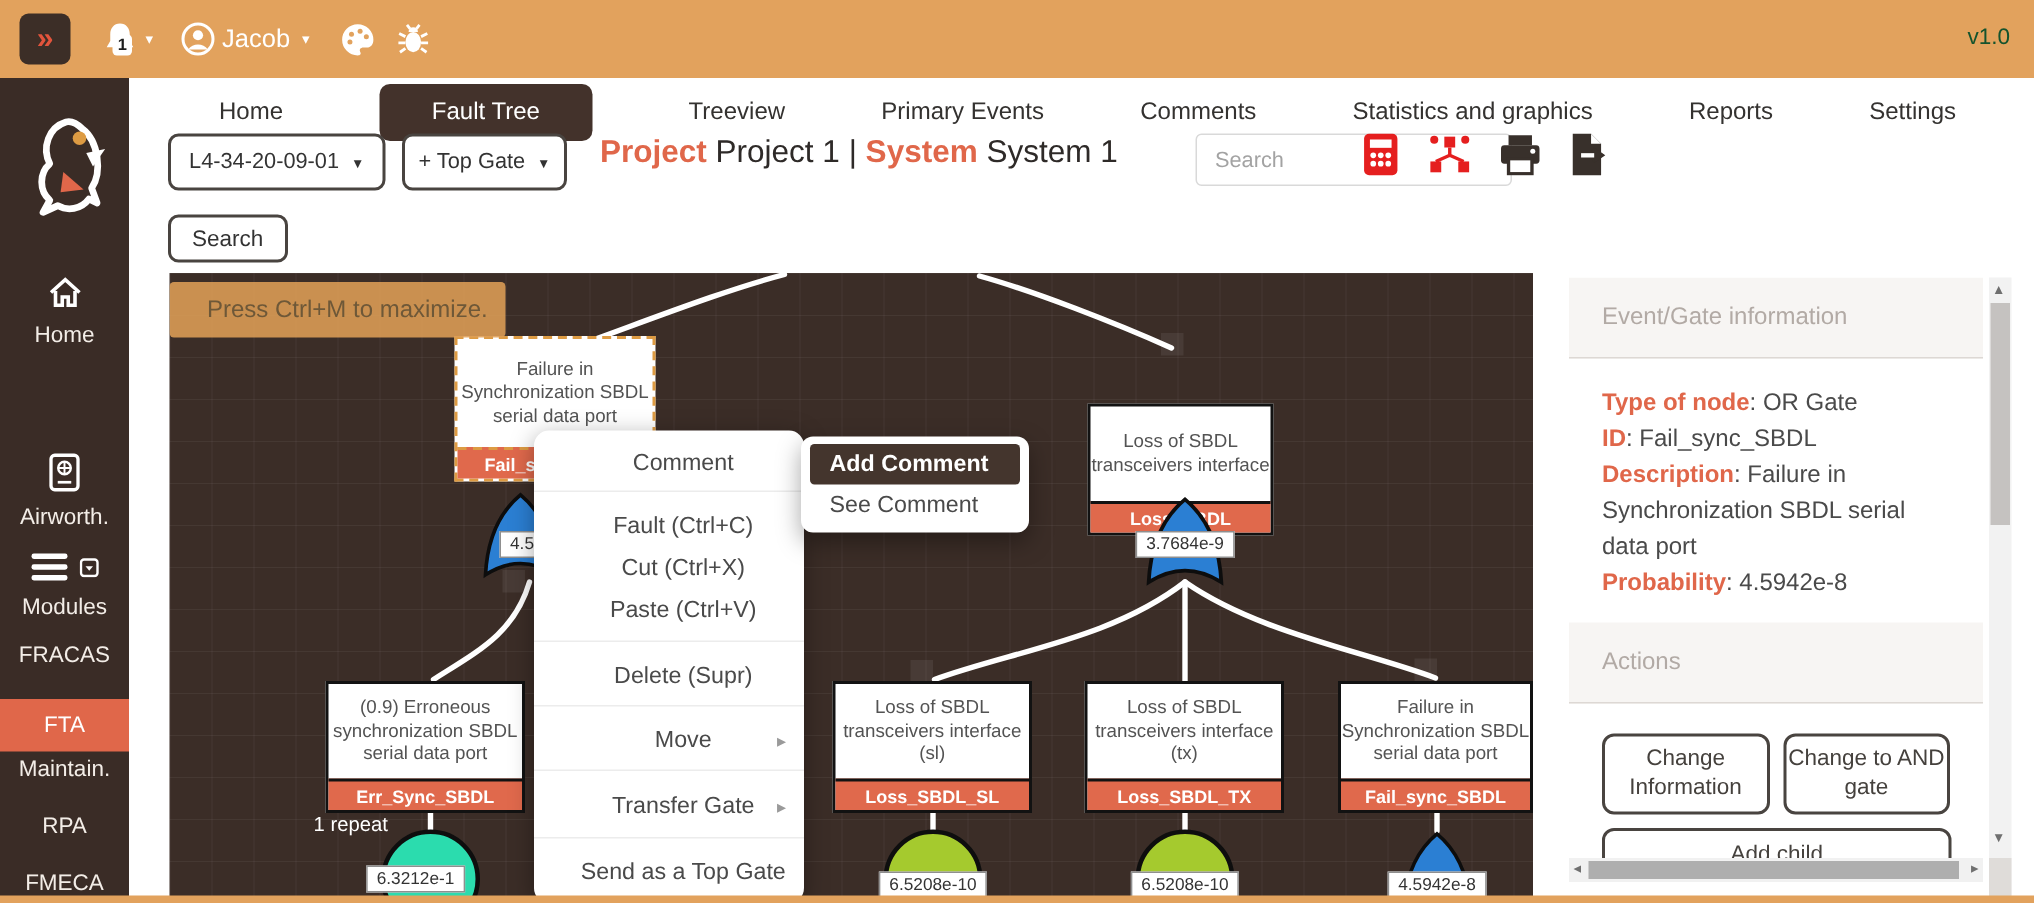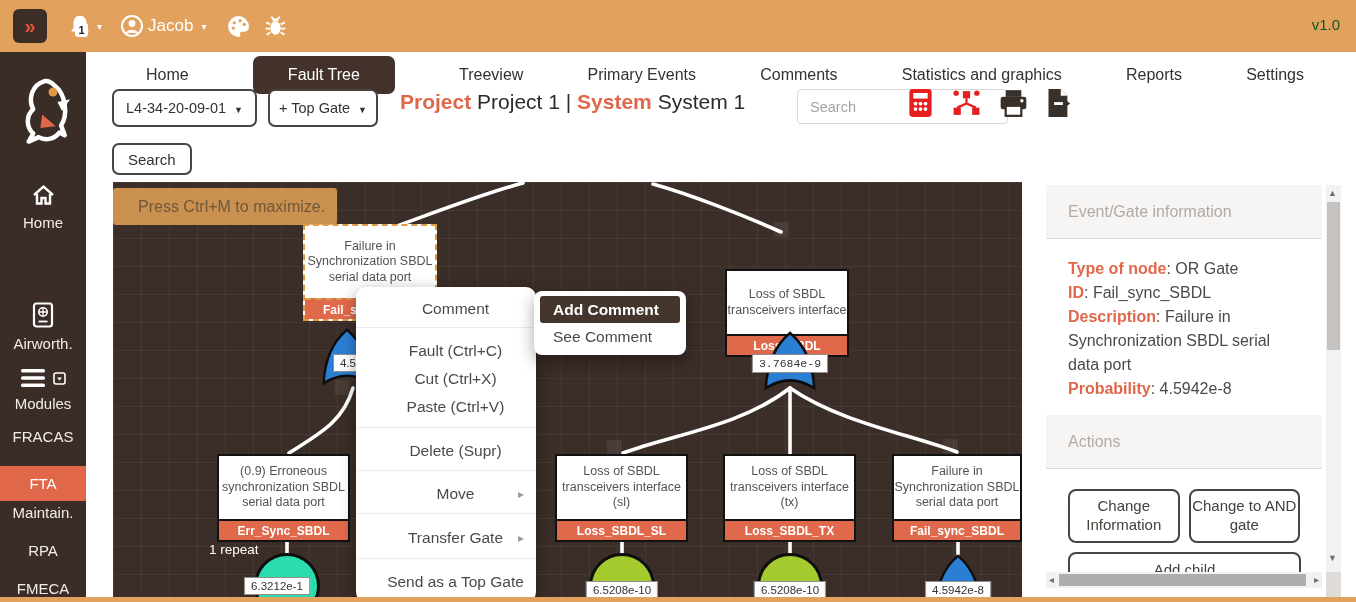--- a/index.html
+++ b/index.html
@@ -319,21 +319,21 @@
   </svg>
   <div class="chip noctr" style="left:220px; top:172px;">4.5942e-8</div>
 
   <div class="node" style="left:612px; top:51px; width:124px;margin-top:36px;">
     <div class="desc">Loss of SBDL transceivers interface</div>
     <div class="tag">Loss_SBDL</div>
   </div>
   <svg class="gate" style="left:647px; top:148px;" width="60" height="62" viewBox="0 0 60 64">
     <path d="M5 60 Q30 44 55 60 Q53 22 30 3 Q7 22 5 60 Z" fill="#2b7fd3" stroke="#0d0d0d" stroke-width="2.6"></path>
   </svg>
-  <div class="chip" style="left:677px; top:172px;font-family:Liberation Mono, monospace;">3.7684e-9</div>
+  <div class="chip" style="left:677px; top:172px;">3.7684e-9</div>
 
   <div class="node" style="left:104px; top:272px;">
     <div class="desc">(0.9) Erroneous synchronization SBDL serial data port</div>
     <div class="tag">Err_Sync_SBDL</div>
   </div>
   <div class="repeat-lbl" style="left:96px; top:360px;">1 repeat</div>
   <div class="evt-circle teal" style="left:141px; top:371px;"></div>
   <div class="chip" style="left:164px; top:395px;">6.3212e-1</div>
 
   <div class="node" style="left:442px; top:272px;">

